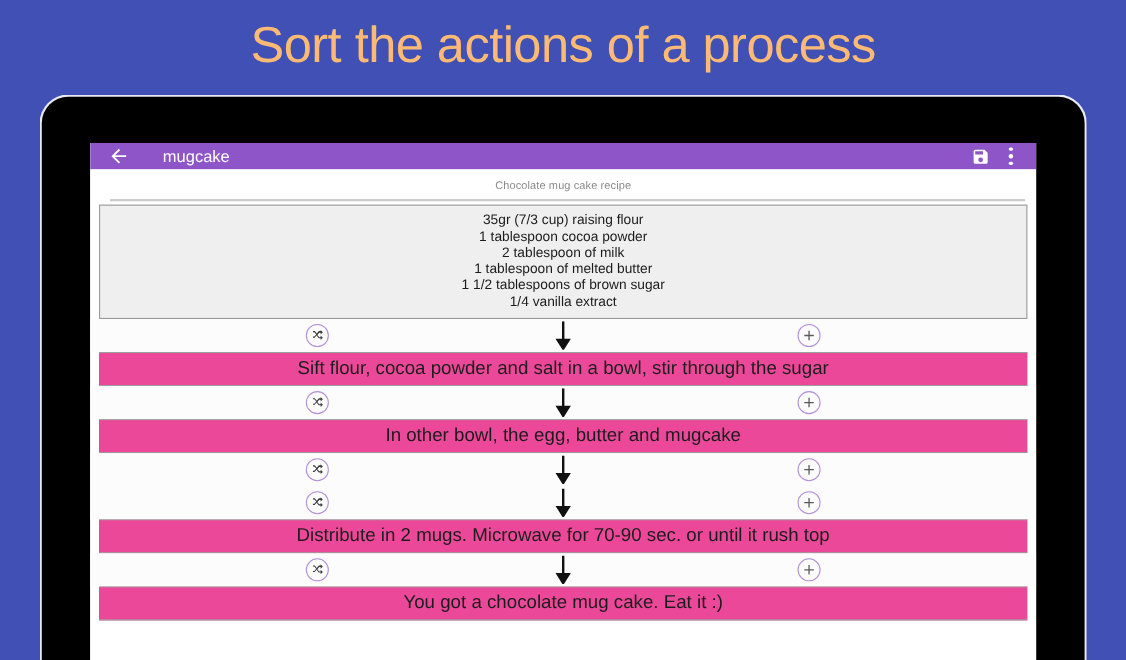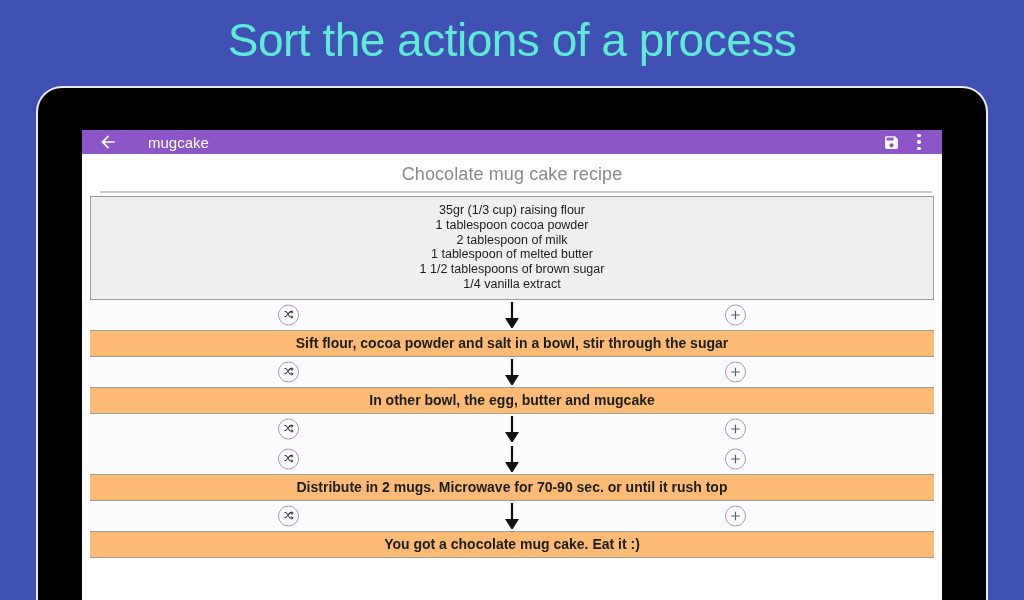--- a/index.html
+++ b/index.html
@@ -17,21 +17,21 @@
     position: relative;
   }
 
   
   .promo-headline {
     position: absolute;
     top: 8px;
     left: 0;
     width: 1024px;
     text-align: center;
-    color: #5eead4;
+    color: #fdba74;
     font-size: 46px;
     font-weight: 400;
     letter-spacing: -0.5px;
     line-height: 64px;
     white-space: nowrap;
   }
 
   
   .device-frame {
     position: absolute;
@@ -117,21 +117,21 @@
   .doc-body {
     position: relative;
     background: #ffffff;
     padding: 0;
     height: 482px;
   }
 
   .recipe-title {
     text-align: center;
     color: #8a8a8a;
-    font-size: 18px;
+    font-size: 10px;
     padding: 10px 0 6px 0;
     letter-spacing: 0.1px;
   }
 
   .title-rule {
     height: 2px;
     background: #c9c9c9;
     margin: 0 10px 3px 18px;
   }
 
@@ -178,30 +178,29 @@
   .icon-circle.plus    { right: 196px; }
 
   .arrow-down {
     width: 16px;
     height: 26px;
     display: block;
   }
 
   
   .step-row {
-    background: #fdba74;
+    background: #ec4899;
     border-top: 1.5px solid #9d9d9d;
     border-bottom: 1.5px solid #9d9d9d;
     margin: 0 8px;
     text-align: center;
-    font-size: 14px;
+    font-size: 17px;
     color: #1c1c1c;
     padding: 4px 0 5px 0;
     white-space: nowrap;
-    font-weight: bold;
   }
 </style>
 </head>
 <body>
 
 <h1 class="promo-headline">Sort the actions of a process</h1>
 
 <div class="device-frame">
   <div class="device-screen">
 
@@ -223,21 +222,21 @@
         <i></i>
       </div>
     </div>
 
     <div class="doc-body">
 
       <div class="recipe-title">Chocolate mug cake recipe</div>
       <div class="title-rule"></div>
 
       <div class="ingredients-card">
-        <div class="ingredient-line">35gr (1/3 cup) raising flour</div>
+        <div class="ingredient-line">35gr (7/3 cup) raising flour</div>
         <div class="ingredient-line">1 tablespoon cocoa powder</div>
         <div class="ingredient-line">2 tablespoon of milk</div>
         <div class="ingredient-line">1 tablespoon of melted butter</div>
         <div class="ingredient-line">1 1/2 tablespoons of brown sugar</div>
         <div class="ingredient-line">1/4 vanilla extract</div>
       </div>
 
       <div class="connector-row">
         <div class="icon-circle shuffle">
           <svg width="12" height="12" viewBox="0 0 24 24" aria-hidden="true">

